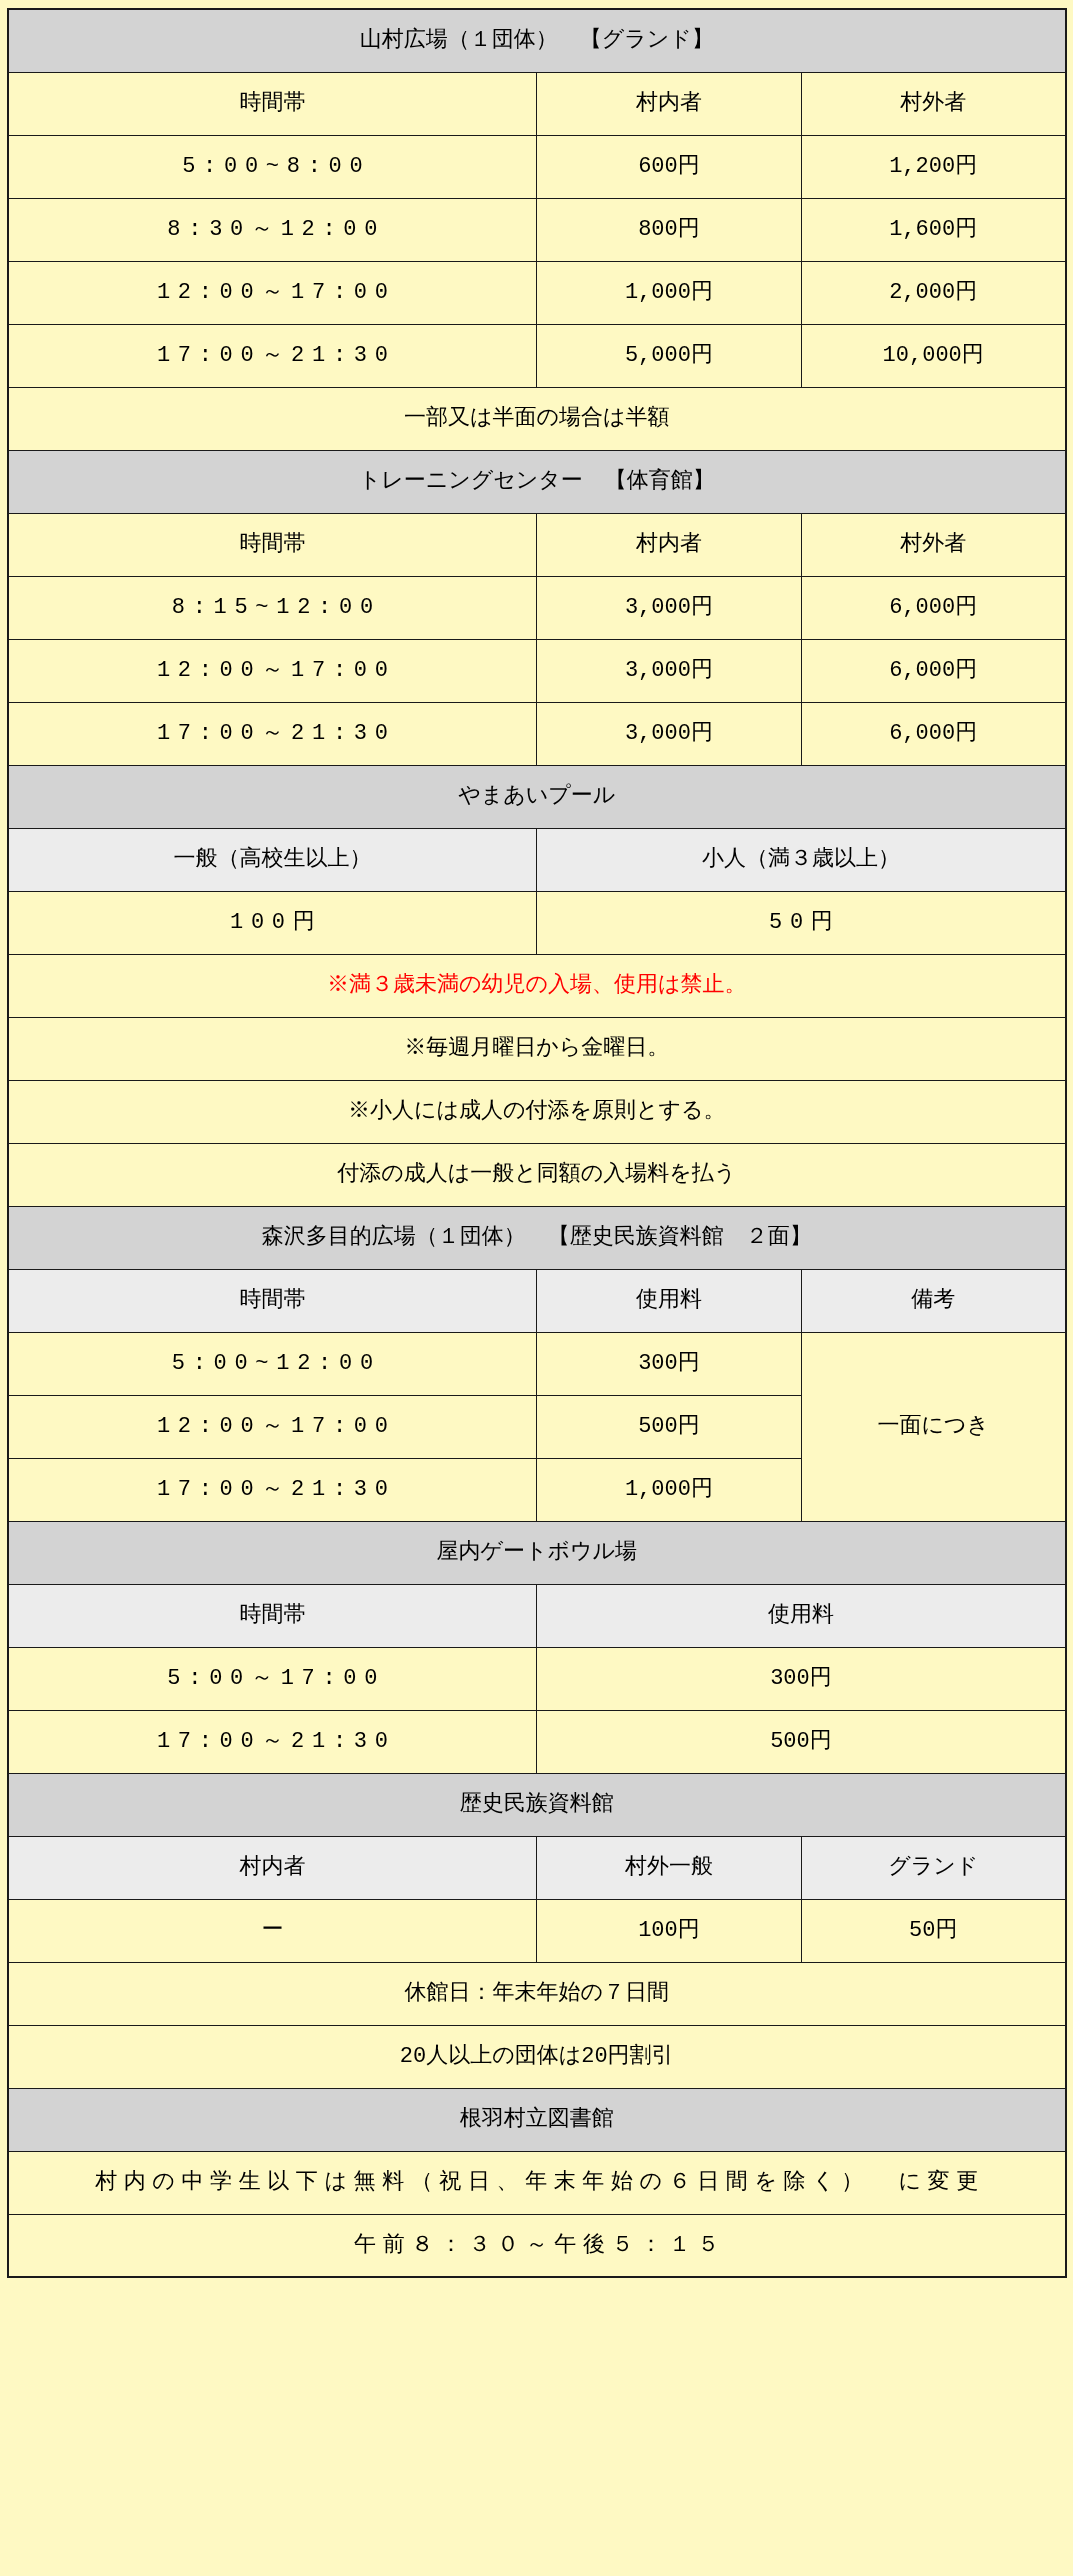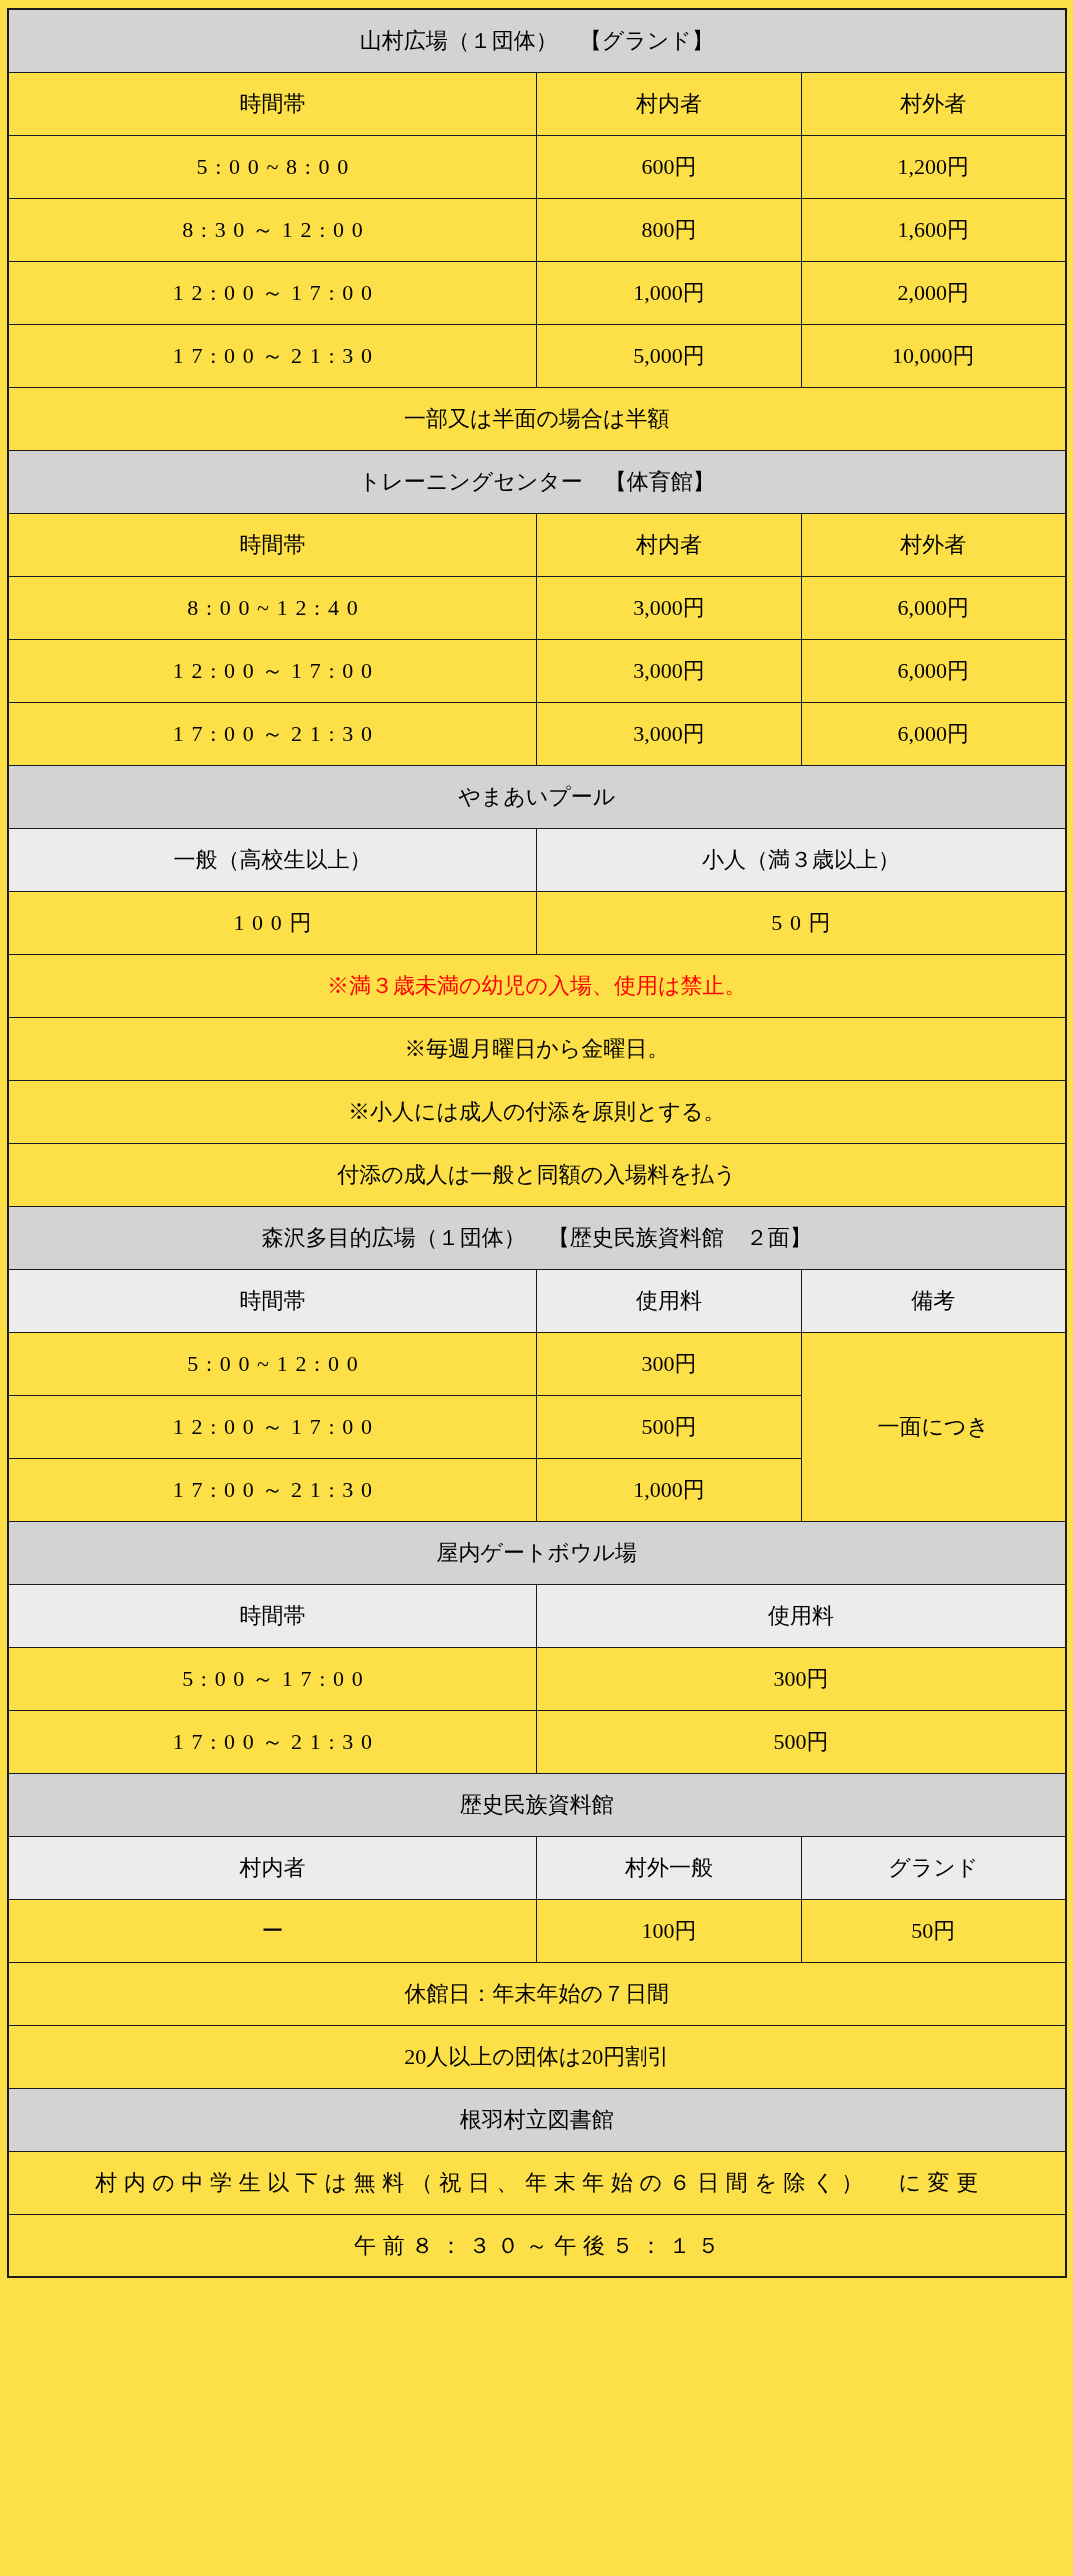--- a/index.html
+++ b/index.html
@@ -1,23 +1,23 @@
 <!DOCTYPE html>
 <html style="font-size:13.4px"><head>
 <meta charset="utf-8">
 <style>
   html, body { margin: 0; padding: 0; background: #ffffff; }
   .page {
     position: relative;
     width: 1073px;
     height: 2576px;
-    background: #fde047;
+    background: #fef9c3;
     box-sizing: border-box;
     padding: 8.3px 6.7px 0 6.7px;
-    font-family: Liberation Serif, serif;
+    font-family: Liberation Mono, monospace;
     color: #000000;
   }
   table.fees {
     width: 1060px;
     border-collapse: collapse;
     table-layout: fixed;
     border: 2.5px solid #1a1a1a;
   }
   table.fees td {
     border: 1.7px solid #1a1a1a;
@@ -83,21 +83,21 @@
 
       <tr>
           <td colspan="3" class="sec">トレーニングセンター　【体育館】</td>
         </tr>
       <tr>
         <td>時間帯</td>
         <td>村内者</td>
         <td>村外者</td>
       </tr>
       <tr>
-        <td class="sp">8:00~12:40</td>
+        <td class="sp">8:15~12:00</td>
         <td>3,000円</td>
         <td>6,000円</td>
       </tr>
       <tr>
         <td class="sp">12:00～17:00</td>
         <td>3,000円</td>
         <td>6,000円</td>
       </tr>
       <tr>
         <td class="sp">17:00～21:30</td>

